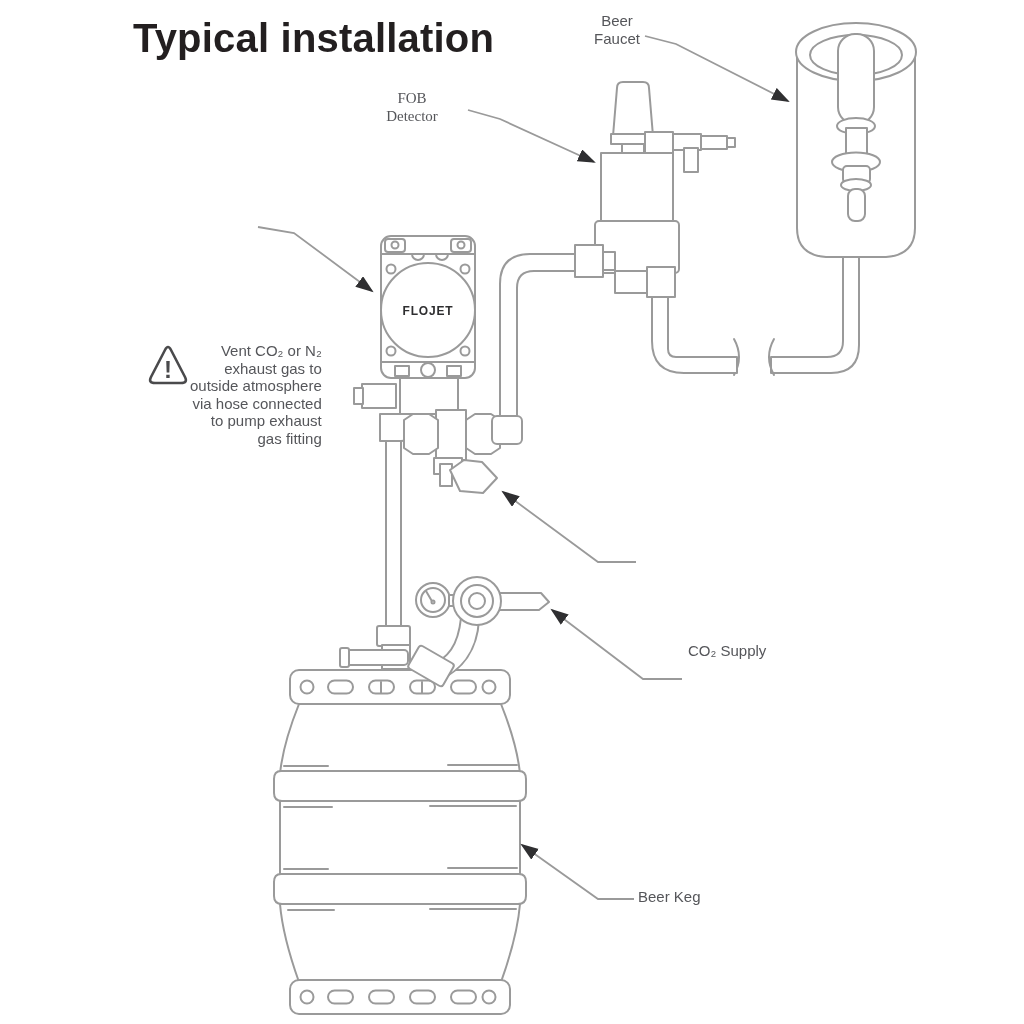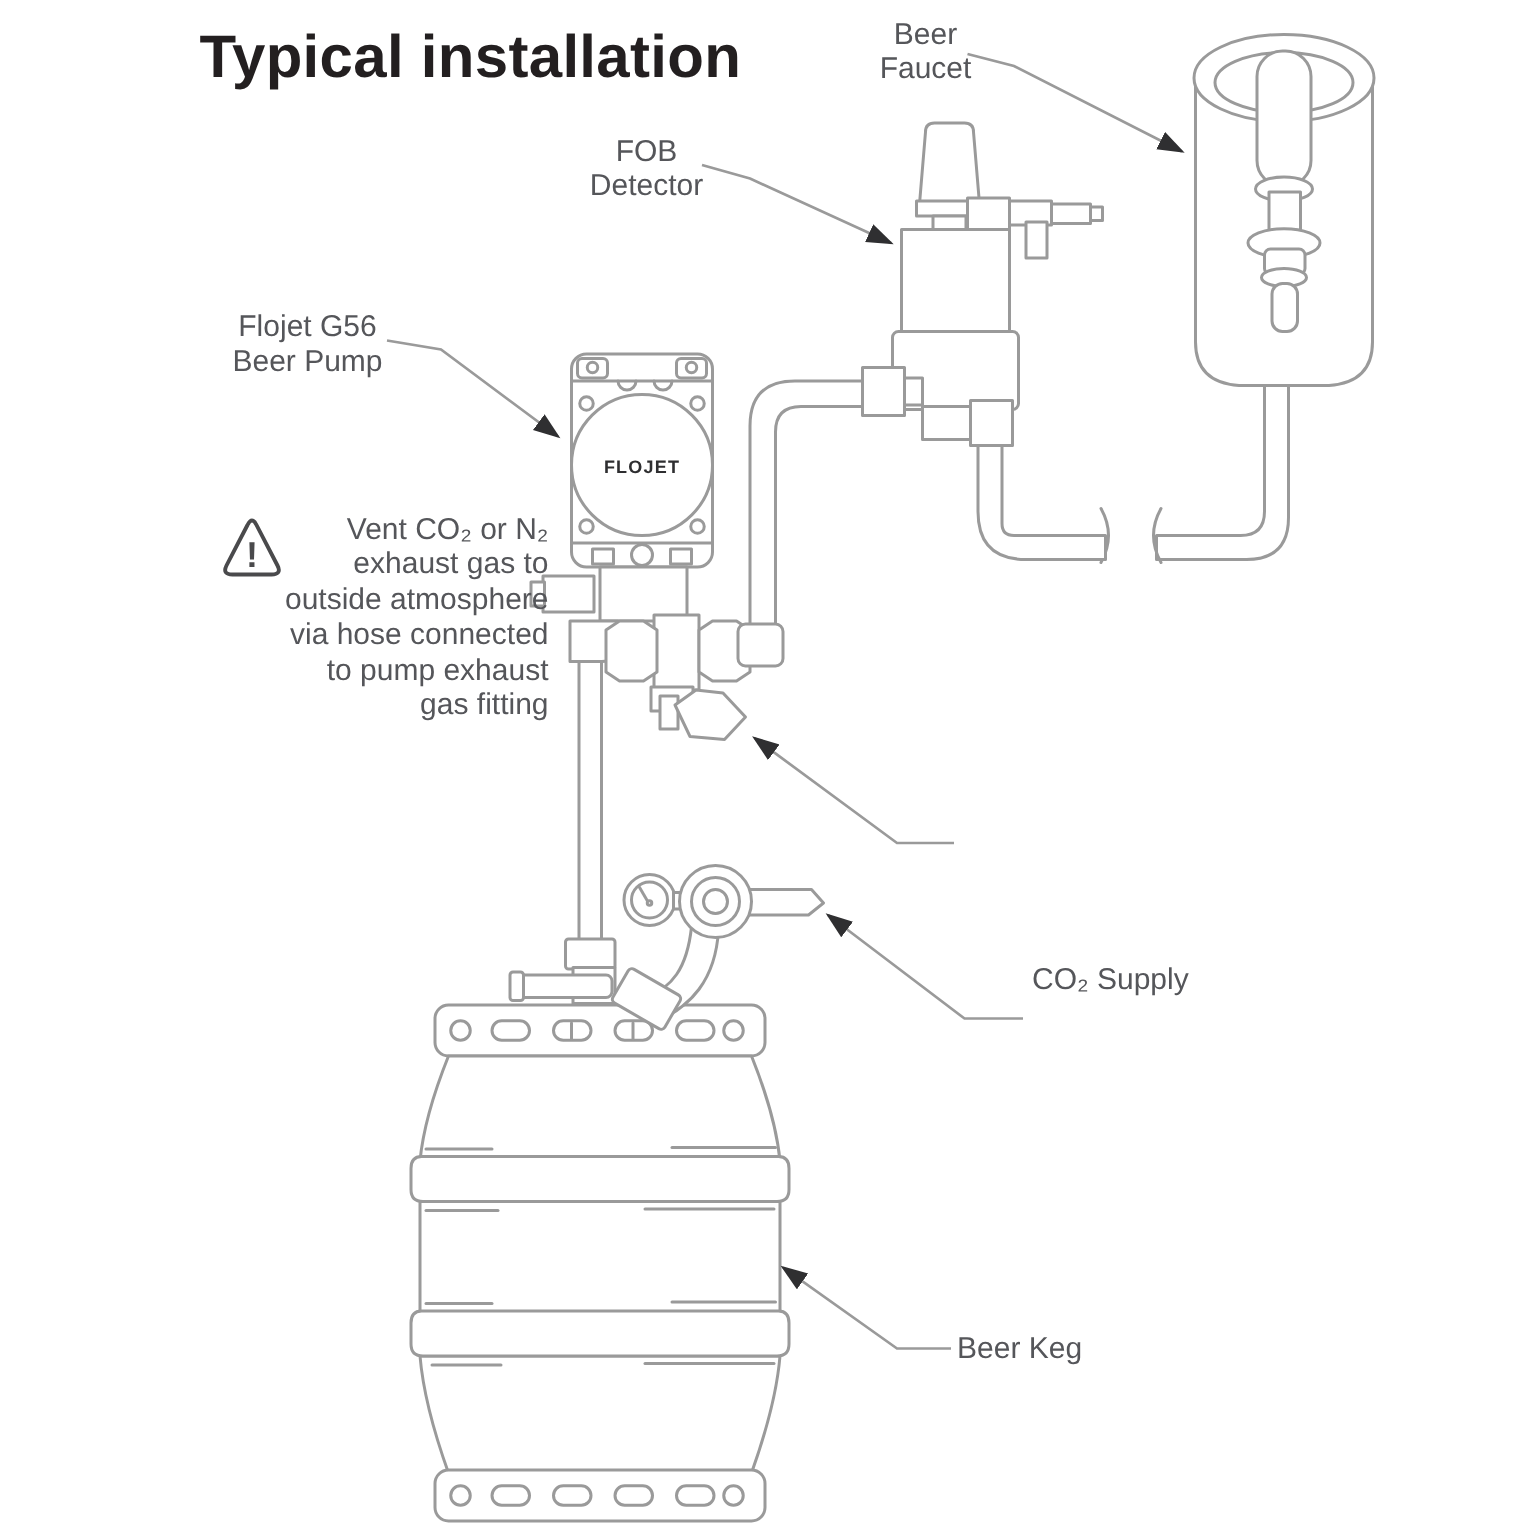--- a/index.html
+++ b/index.html
@@ -8,21 +8,21 @@
     --c-title-text:#231f20;
     --c-arrow:#2f2f31;
     --c-warn:#4a4a4c;
   }
   html,body{margin:0;padding:0;background:#ffffff;}
   body{width:1024px;height:1024px;font-family:"Liberation Sans","DejaVu Sans",sans-serif;}
   .stage{position:relative;width:1024px;height:1024px;background:#fff;overflow:hidden;}
   svg.diagram{position:absolute;left:0;top:0;}
   .title{position:absolute;left:133px;top:16px;font-size:40px;font-weight:bold;
          color:var(--c-title-text);letter-spacing:.2px;}
-  .label{position:absolute;color:var(--c-label-text);font-size:20px;line-height:1.17;
+  .label{position:absolute;color:var(--c-label-text);font-size:15px;line-height:1.17;
          white-space:pre-line;}
   .label.center{text-align:center;transform:translateX(-50%);}
   
   .eq{fill:#ffffff;stroke:var(--c-line);stroke-width:2;stroke-linejoin:round;}
   .eq-n{fill:none;stroke:var(--c-line);stroke-width:2;stroke-linejoin:round;stroke-linecap:round;}
   .leader{fill:none;stroke:var(--c-line);stroke-width:1.8;}
   .arrowhead{fill:var(--c-arrow);}
   .logo-text{font-family:"Liberation Sans","DejaVu Sans",sans-serif;font-weight:bold;
              font-size:12px;letter-spacing:.8px;fill:#2e2e30;text-anchor:middle;}
   .warn-shape{fill:none;stroke:var(--c-warn);stroke-width:2.6;stroke-linejoin:round;}
@@ -209,25 +209,23 @@
       <path class="warn-shape" d="M 165,350 Q 168,344 171,350 L 185,377 Q 188,383 181,383 L 155,383 Q 148,383 151,377 Z"></path>
       <text class="warn-mark" x="168" y="378">!</text>
     </g>
   </svg>
 
   <div class="title">Typical installation</div>
 
   <div class="label center" style="left:617px;top:12px;">Beer
 Faucet</div>
 
-  <div class="label center" style="left:431px;top:90px;">FOB
+  <div class="label center" style="left:412px;top:90px;font-family:Liberation Serif, serif;">FOB
 Detector</div>
 
-  <div class="label center" style="left:205px;top:207px;">Flojet G56
-Beer Pump</div>
 
   <div class="label" style="left:190px;top:342px;text-align:right;">Vent CO₂ or N₂
 exhaust gas to
 outside atmosphere
 via hose connected
 to pump exhaust
 gas fitting</div>
 
 
   <div class="label" style="left:688px;top:642px;">CO₂ Supply</div>

